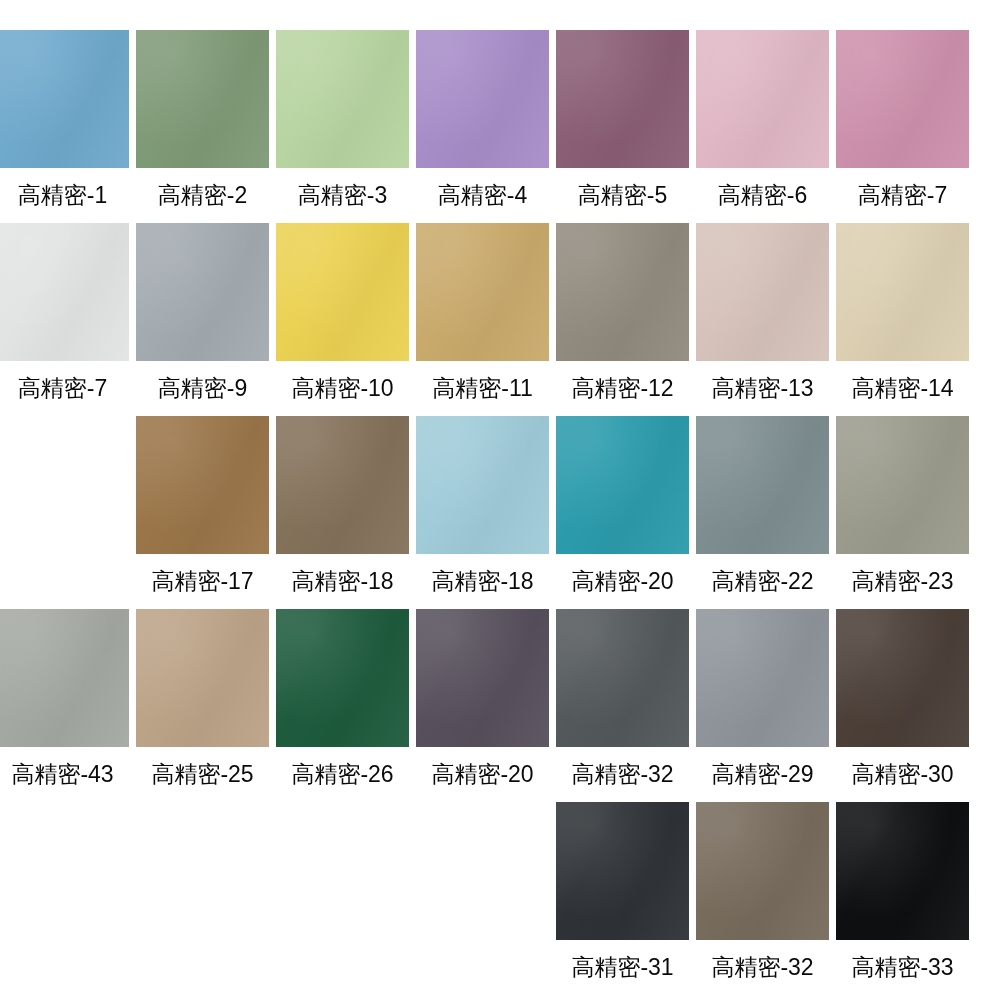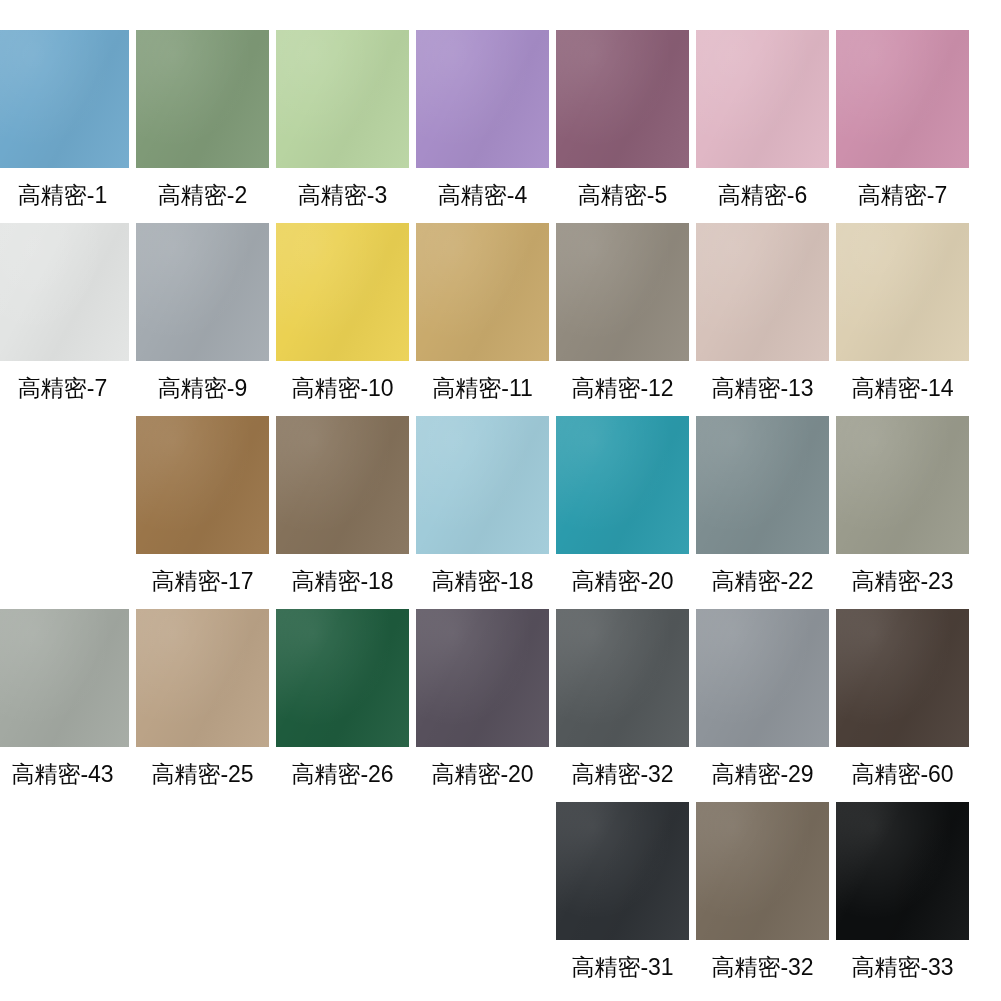--- a/index.html
+++ b/index.html
@@ -177,21 +177,21 @@
       <div class="swatch-cell">
         <div class="swatch-chip" style="background-color: rgb(83, 88, 90);"></div>
         <div class="swatch-label">高精密-32</div>
       </div>
       <div class="swatch-cell">
         <div class="swatch-chip" style="background-color: rgb(142, 148, 154);"></div>
         <div class="swatch-label">高精密-29</div>
       </div>
       <div class="swatch-cell">
         <div class="swatch-chip" style="background-color: rgb(75, 63, 56);"></div>
-        <div class="swatch-label">高精密-60</div>
+        <div class="swatch-label">高精密-30</div>
       </div>
     </div>
     <div class="swatch-row">
       <div class="swatch-cell">
         <div class="swatch-chip" style="background-color: rgb(46, 50, 54);"></div>
         <div class="swatch-label">高精密-31</div>
       </div>
       <div class="swatch-cell">
         <div class="swatch-chip" style="background-color: rgb(119, 107, 92);"></div>
         <div class="swatch-label">高精密-32</div>

